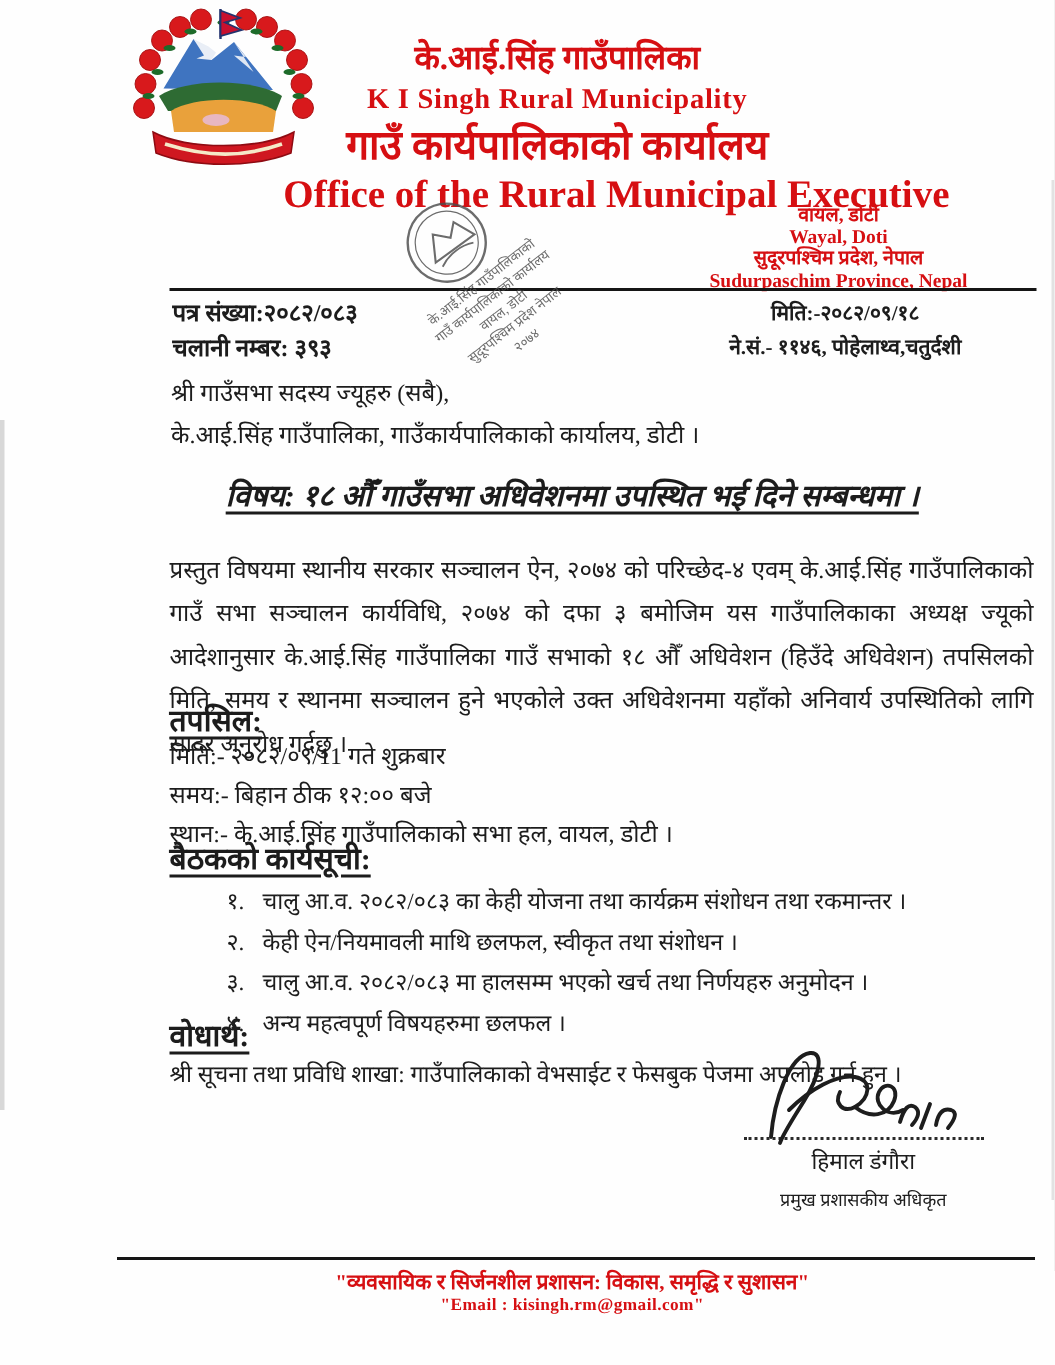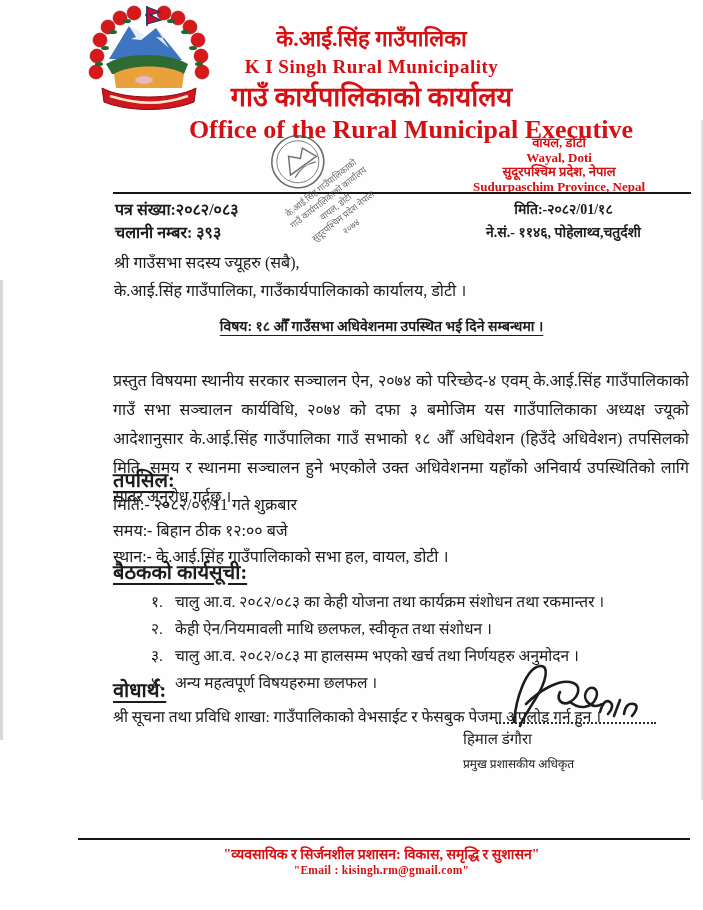--- a/index.html
+++ b/index.html
@@ -23,36 +23,36 @@
   .addr-block div { font-size:13px; font-weight:bold; line-height:14.5px; color:#d60f12; }
   .stamp { position:absolute; left:252px; top:116px; width:150px; height:150px; opacity:.82; z-index:3; }
   .rule-top { position:absolute; left:113px; right:12px; top:192px; height:2px; background:#151515; }
   
   .meta-left  { position:absolute; left:115px; top:198px; font-size:16px; font-weight:bold; line-height:23px; }
   .meta-right { position:absolute; right:12px; top:198px; width:255px; text-align:center;
                 font-size:14px; font-weight:bold; line-height:23px; }
   
   .addressee { position:absolute; left:114px; top:249px; font-size:16px; line-height:28px; }
   .subject { position:absolute; left:60px; right:0; top:316px; text-align:center;
-             font-size:14px; font-weight:bold; }
+             font-size:20px; font-weight:bold;font-style:italic; }
   .subject span { text-decoration:underline; text-underline-offset:4px; }
   .body-par { position:absolute; left:113px; right:14px; top:366px;
               font-size:16px; line-height:29px; text-align:justify; }
   .sec-h { font-size:20px; font-weight:bold; text-decoration:underline; text-underline-offset:4px; }
   .block-a { position:absolute; left:113px; right:14px; top:466px; }
   .block-a .ln { font-size:16px; line-height:26px; }
   .block-a .sec-h { display:block; height:26px; }
   .block-b { position:absolute; left:113px; right:14px; top:558px; }
   .block-b .sec-h { display:block; height:30px; }
   .agenda-item { display:flex; font-size:15.5px; line-height:27px; padding-left:38px; }
   .agenda-item .num { width:24px; flex:none; }
   .block-c { position:absolute; left:113px; right:14px; top:676px; }
   .block-c .ln { font-size:15.5px; line-height:27px; }
   
-  .sig-block { position:absolute; right:15px; top:660px; width:225px; }
+  .sig-block { position:absolute; right:15px; top:696px; width:225px; text-align:center; }
   .sig-svg { width:160px; height:68px; display:block; margin:0 auto -6px auto; }
   .sig-dots { width:160px; margin:0 auto; border-bottom:2px dotted #2a2a2a; }
   .sig-name  { font-size:15px; line-height:26px; margin-top:2px; }
   .sig-title { font-size:12px; line-height:24px; }
   
   .rule-bottom { position:absolute; left:78px; right:13px; top:838px; height:2px; background:#151515; }
   .footer-motto { position:absolute; left:60px; right:0; top:844px; text-align:center;
                   font-size:14px; font-weight:bold; color:#d60f12; }
   .footer-email { position:absolute; left:60px; right:0; top:864px; text-align:center;
                   font-size:11.5px; font-weight:bold; color:#d60f12; letter-spacing:.3px; }
@@ -147,21 +147,21 @@
     </g>
   </svg>
 
   <div class="rule-top"></div>
 
   <div class="meta-left">
     <div>पत्र संख्या:२०८२/०८३</div>
     <div>चलानी नम्बर: ३९३</div>
   </div>
   <div class="meta-right">
-    <div>मिति:-२०८२/01/१८</div>
+    <div>मिति:-२०८२/०९/१८</div>
     <div>ने.सं.- ११४६, पोहेलाथ्व,चतुर्दशी</div>
   </div>
 
   <div class="addressee">
     <div>श्री गाउँसभा सदस्य ज्यूहरु (सबै),</div>
     <div>के.आई.सिंह गाउँपालिका, गाउँकार्यपालिकाको कार्यालय, डोटी ।</div>
   </div>
 
   <div class="subject">
     <span>विषय: १८ औँ गाउँसभा अधिवेशनमा उपस्थित भई दिने सम्बन्धमा ।</span>

